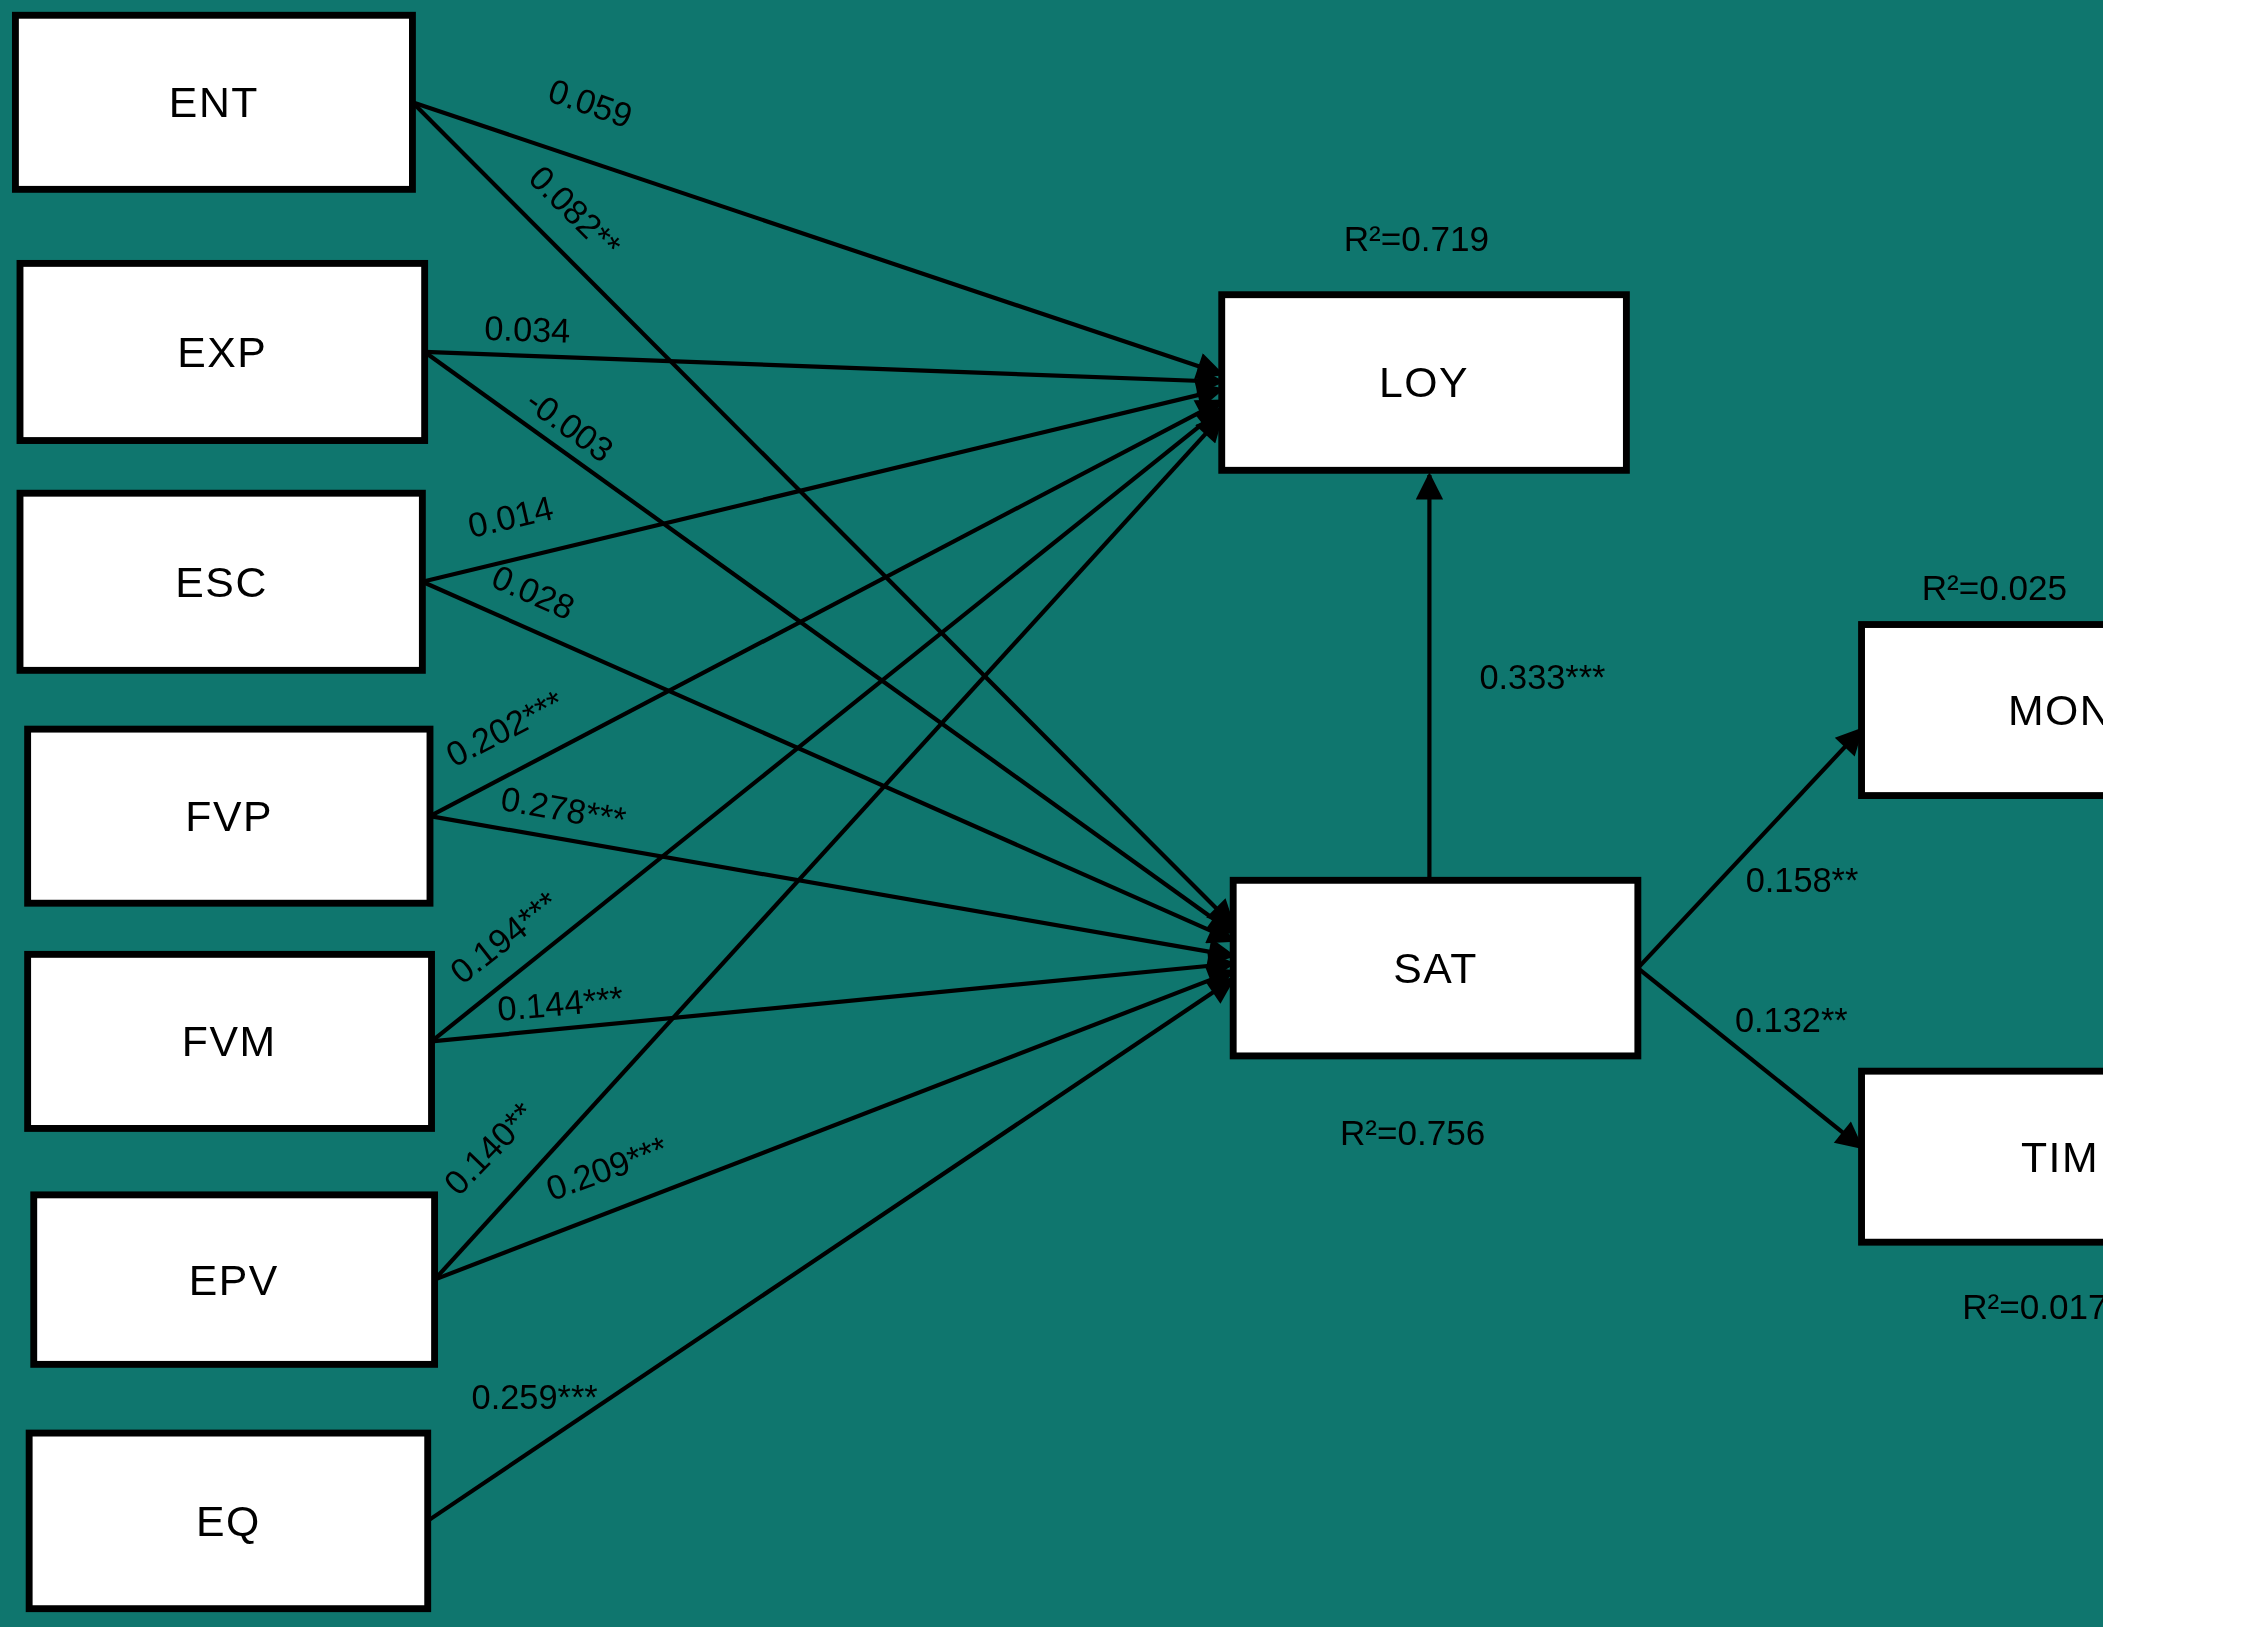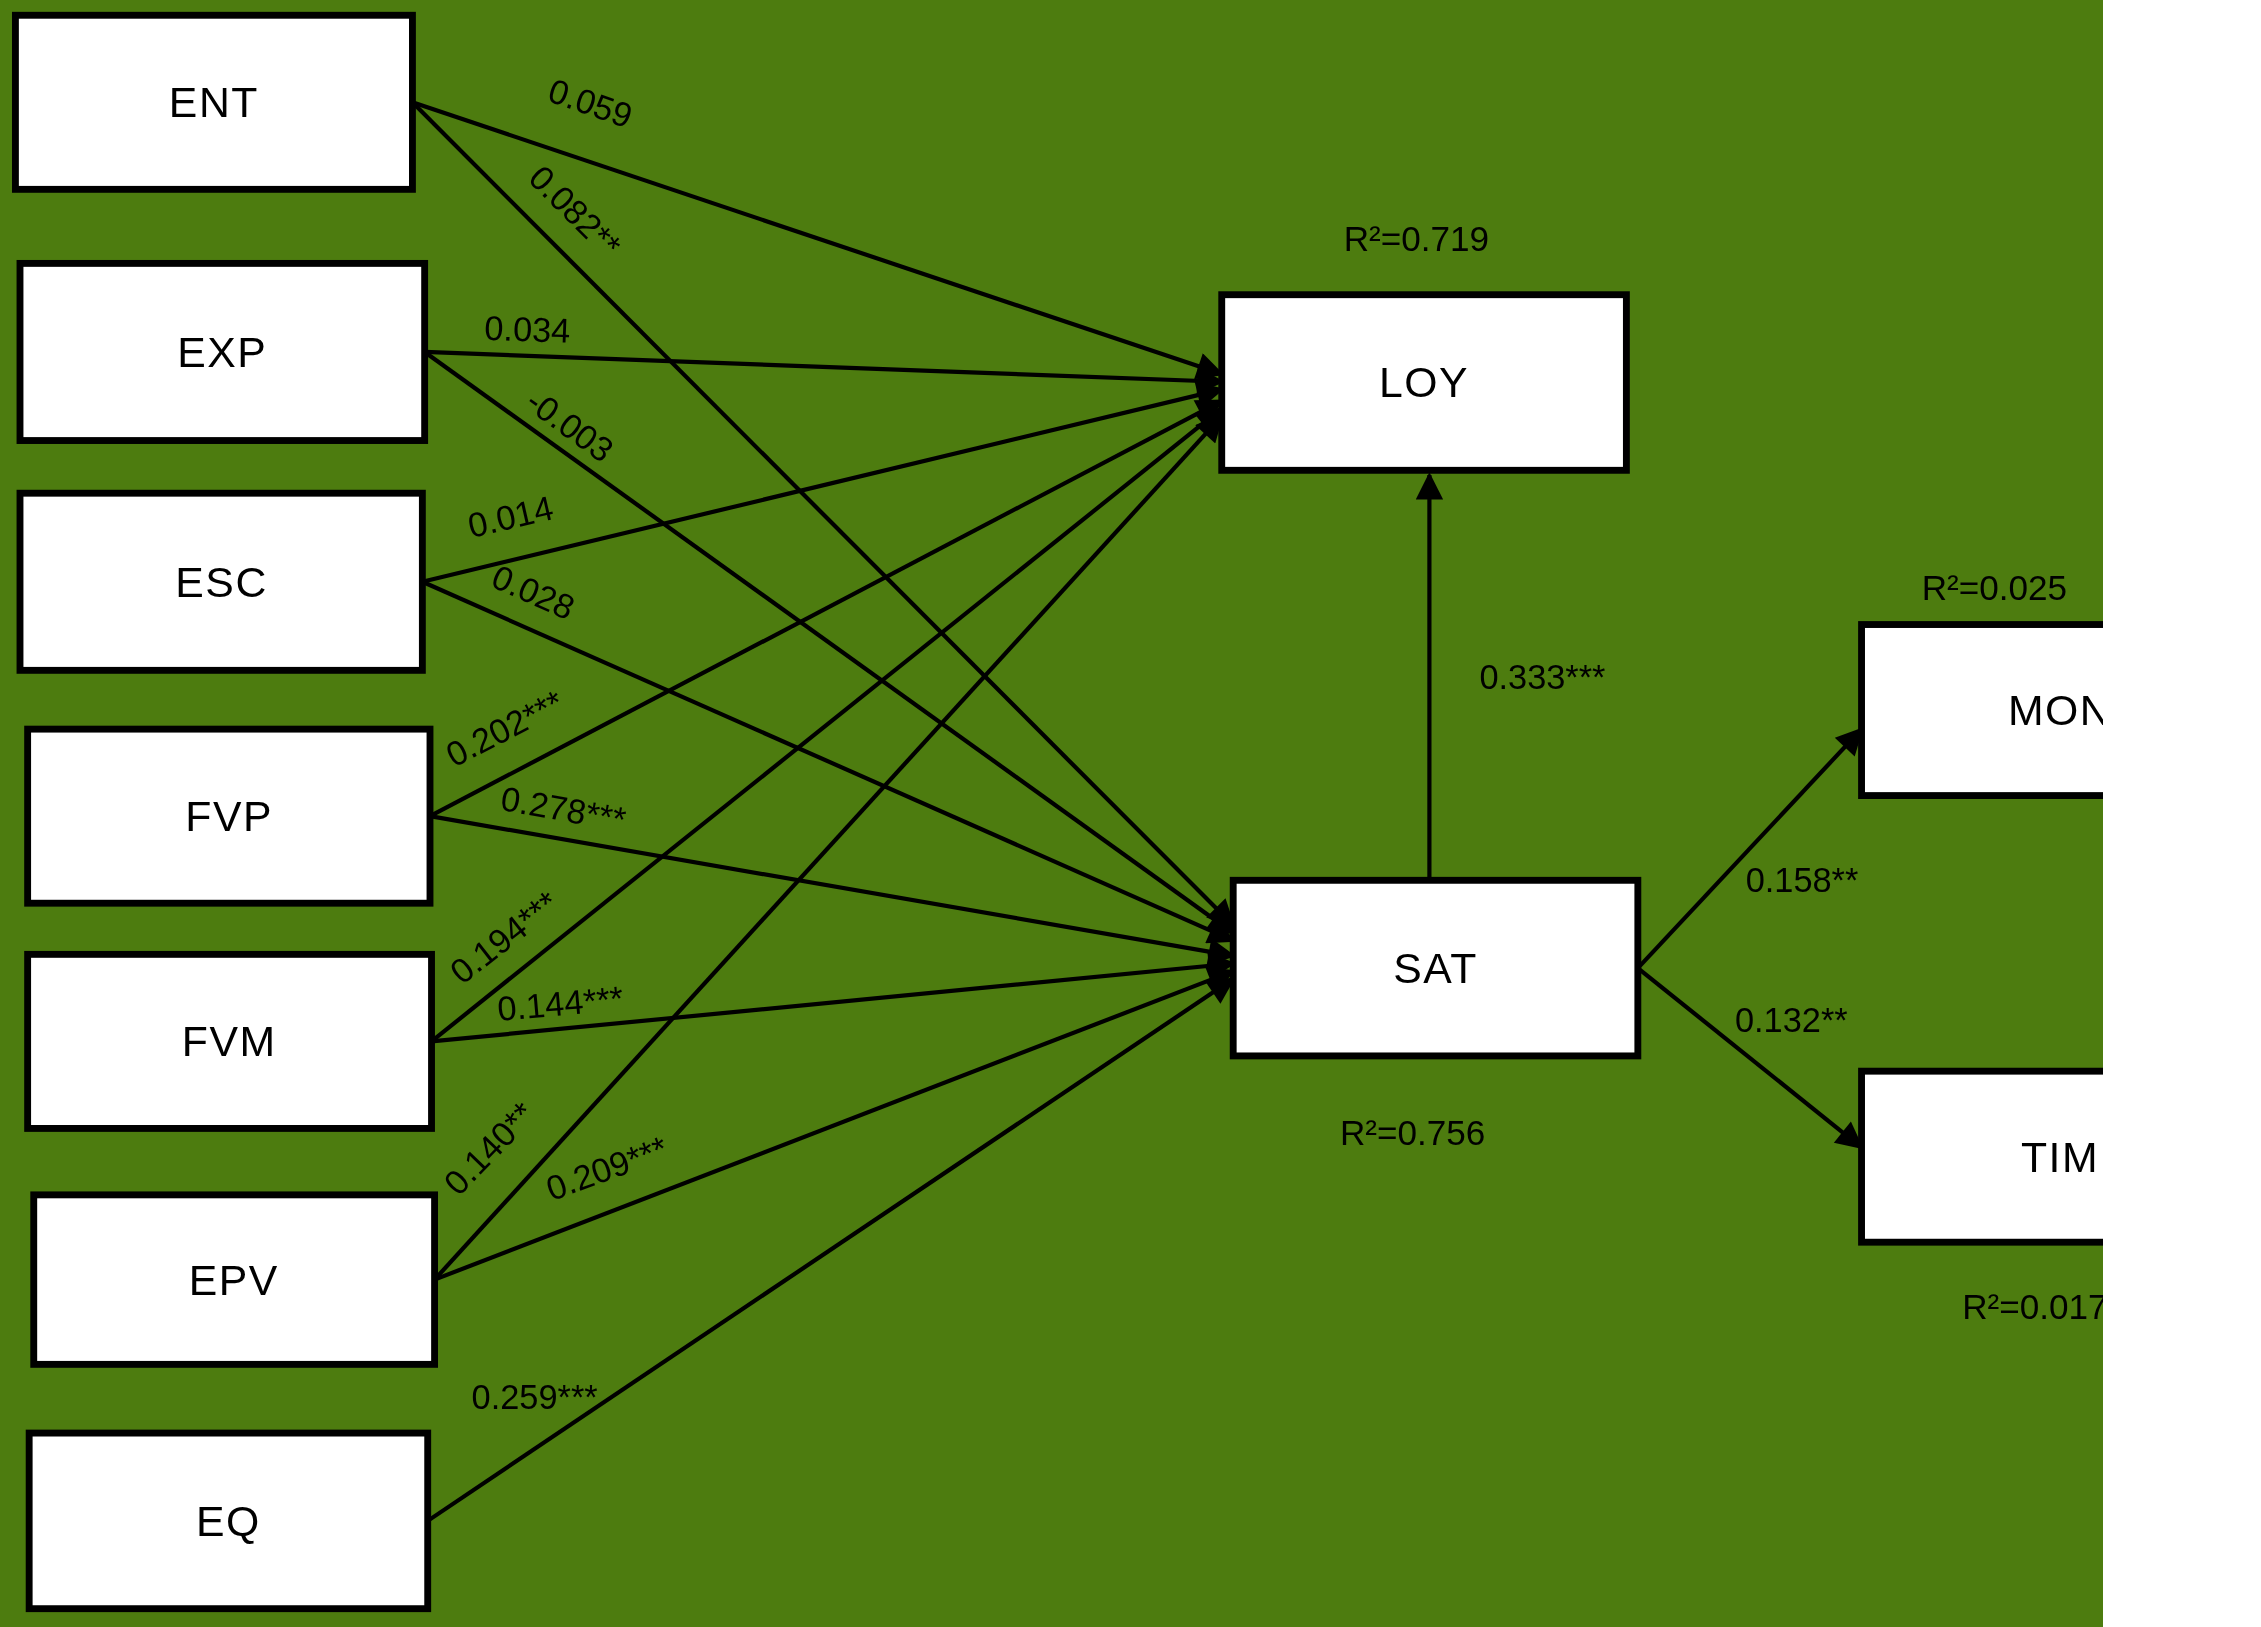--- a/index.html
+++ b/index.html
@@ -4,21 +4,21 @@
 <style>
   html, body {
     margin: 0;
     padding: 0;
     background: #ffffff;
   }
   .canvas {
     position: relative;
     width: 2103px;
     height: 1627px;
-    background: #4d7c0f;
+    background: #0f766e;
     overflow: hidden;
   }
   svg { display: block; }
   text {
     font-family: "Liberation Sans", sans-serif;
     fill: #000000;
   }
   .node {
     fill: #ffffff;
     stroke: #000000;

